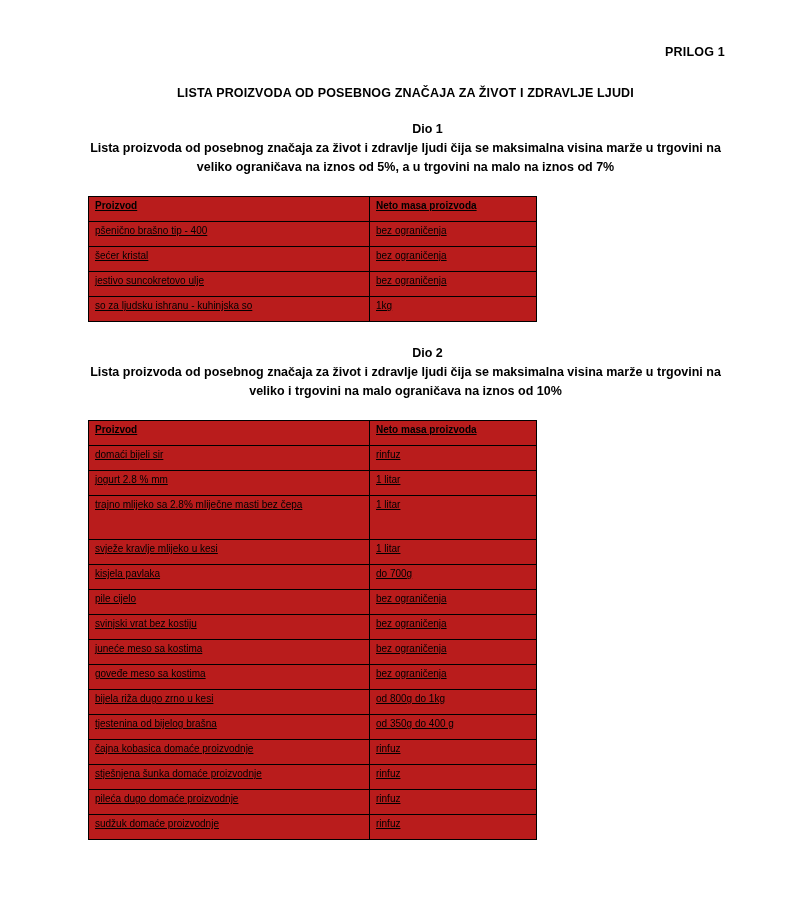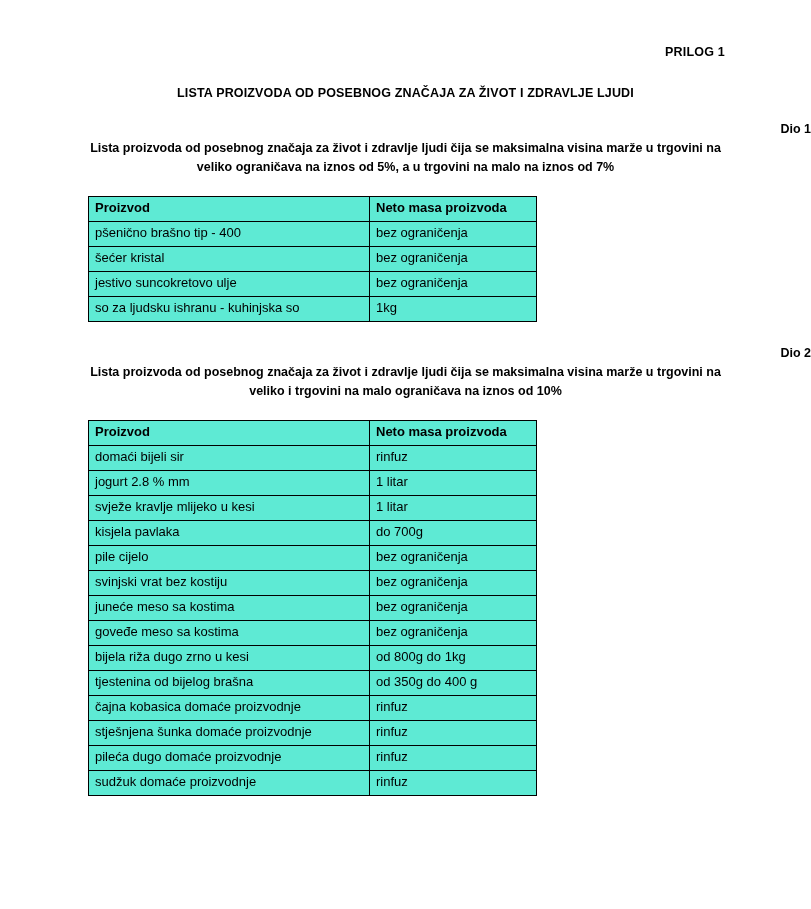--- a/index.html
+++ b/index.html
@@ -48,21 +48,21 @@
   }
 
   
   .section {
     margin-top: 22px;
   }
   .section.second {
     margin-top: 24px;
   }
   .section-number {
-    text-align: right;
+    text-align: center;
     font-size: 12.5px;
     font-weight: bold;
     margin-bottom: 3px;
     padding-left: 44px;
   }
   .section-desc {
     margin: 0 auto;
     width: 640px;
     text-align: center;
     font-size: 12.5px;
@@ -81,25 +81,26 @@
     table-layout: fixed;
     border: 1.6px solid #000;
   }
   table.product-table col.c-name { width: 281px; }
   table.product-table col.c-mass { width: 167px; }
 
   table.product-table th,
   table.product-table td {
     border: 1px solid #000;
     padding: 2px 6px 3px 6px;
-    font-size: 13px;
+    font-size: 10px;
     line-height: 1.36;
     text-align: left;
     vertical-align: top;
-    background: #5eead4;
+    background: #b91c1c;
+    text-decoration: underline;
   }
   table.product-table th {
     font-weight: bold;
     height: 19px;
   }
   table.product-table td {
     font-weight: normal;
     height: 19px;
   }
   table.product-table tr.tall td {
@@ -177,20 +178,24 @@
         </thead>
         <tbody id="tbody-2">
             <tr>
               <td>domaći bijeli sir</td>
               <td>rinfuz</td>
             </tr>
             <tr>
               <td>jogurt 2.8 % mm</td>
               <td>1 litar</td>
             </tr>
+            <tr class="tall">
+              <td>trajno mlijeko sa 2.8% mliječne masti bez čepa</td>
+              <td>1 litar</td>
+            </tr>
             <tr>
               <td>svježe kravlje mlijeko u kesi</td>
               <td>1 litar</td>
             </tr>
             <tr>
               <td>kisjela pavlaka</td>
               <td>do 700g</td>
             </tr>
             <tr>
               <td>pile cijelo</td>

